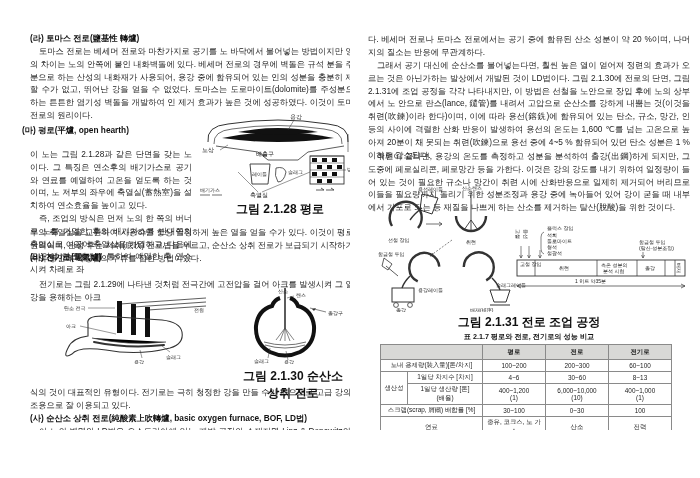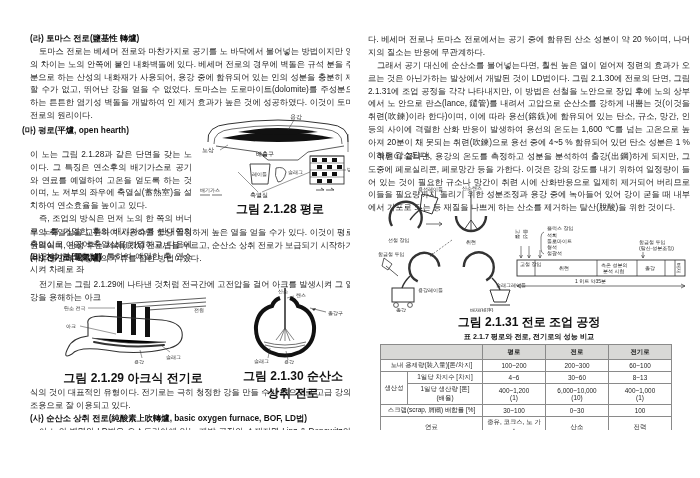--- a/index.html
+++ b/index.html
@@ -115,21 +115,20 @@
 
         <path d="M30,12 L57,12 M22,30 L58,38" stroke="#333" stroke-width="0.5"></path>
         <path d="M112,56 L104,50 M84,62 L82,54" stroke="#333" stroke-width="0.5"></path>
 
         <text class="lbl-sm" x="6" y="14">탄소 전극</text>
         <text class="lbl-sm" x="8" y="32">아크</text>
         <text class="lbl-sm" x="136" y="16">전원</text>
         <text class="lbl-sm" x="108" y="63">슬래그</text>
         <text class="lbl-sm" x="76" y="68">용강</text>
       </svg>
-      <div class="fig-caption" style="margin-top:6px;">그림 2.1.29 아크식 전기로</div>
     </div>
 
     <div class="abs" style="left:238px;top:288px;width:110px;">
       <svg width="110" height="76" viewBox="0 0 110 76">
 
         <path d="M42,10 Q36,12 34,18 Q20,22 18,38 Q17,56 32,64 Q47,71 62,64 Q77,56 76,38 Q74,22 60,18 Q58,12 52,10" fill="none" stroke="#111" stroke-width="4"></path>
 
         <path d="M47,0 L47,40" stroke="#333" stroke-width="1.6"></path>
         <path d="M47,40 L38,52 M47,40 L47,53 M47,40 L56,52 M47,40 L42,53 M47,40 L52,53" stroke="#333" stroke-width="0.6"></path>
 

